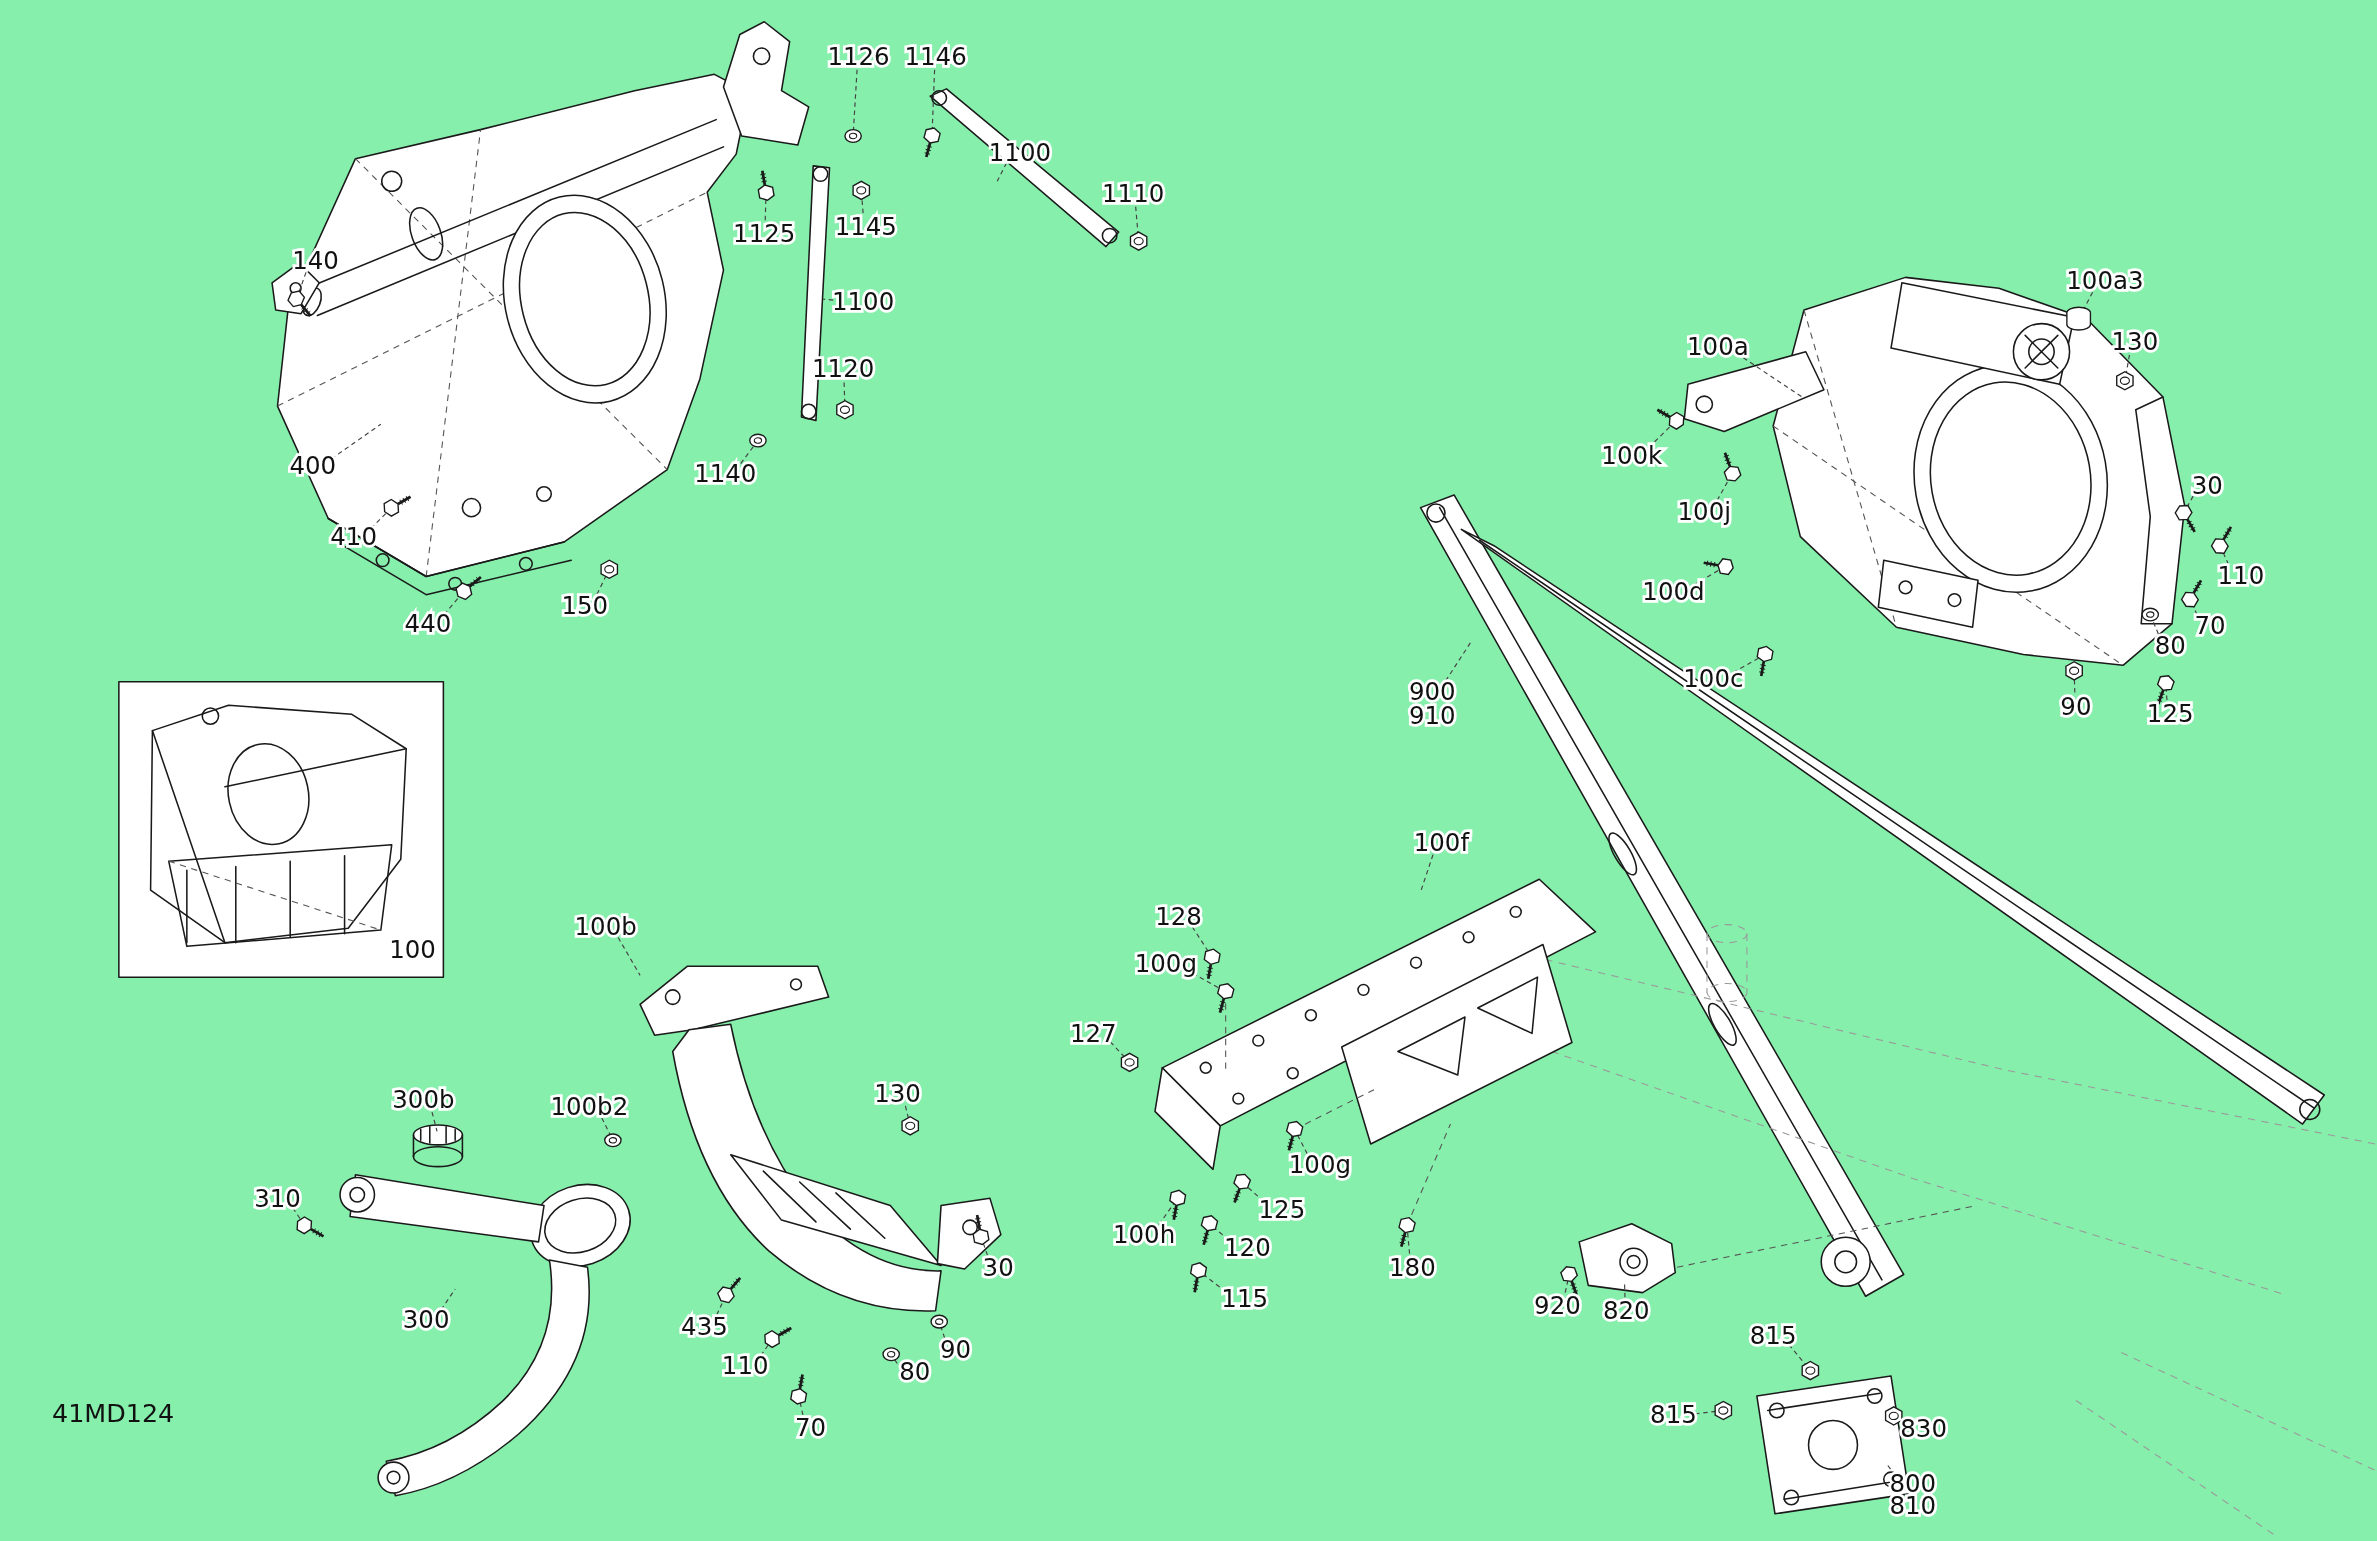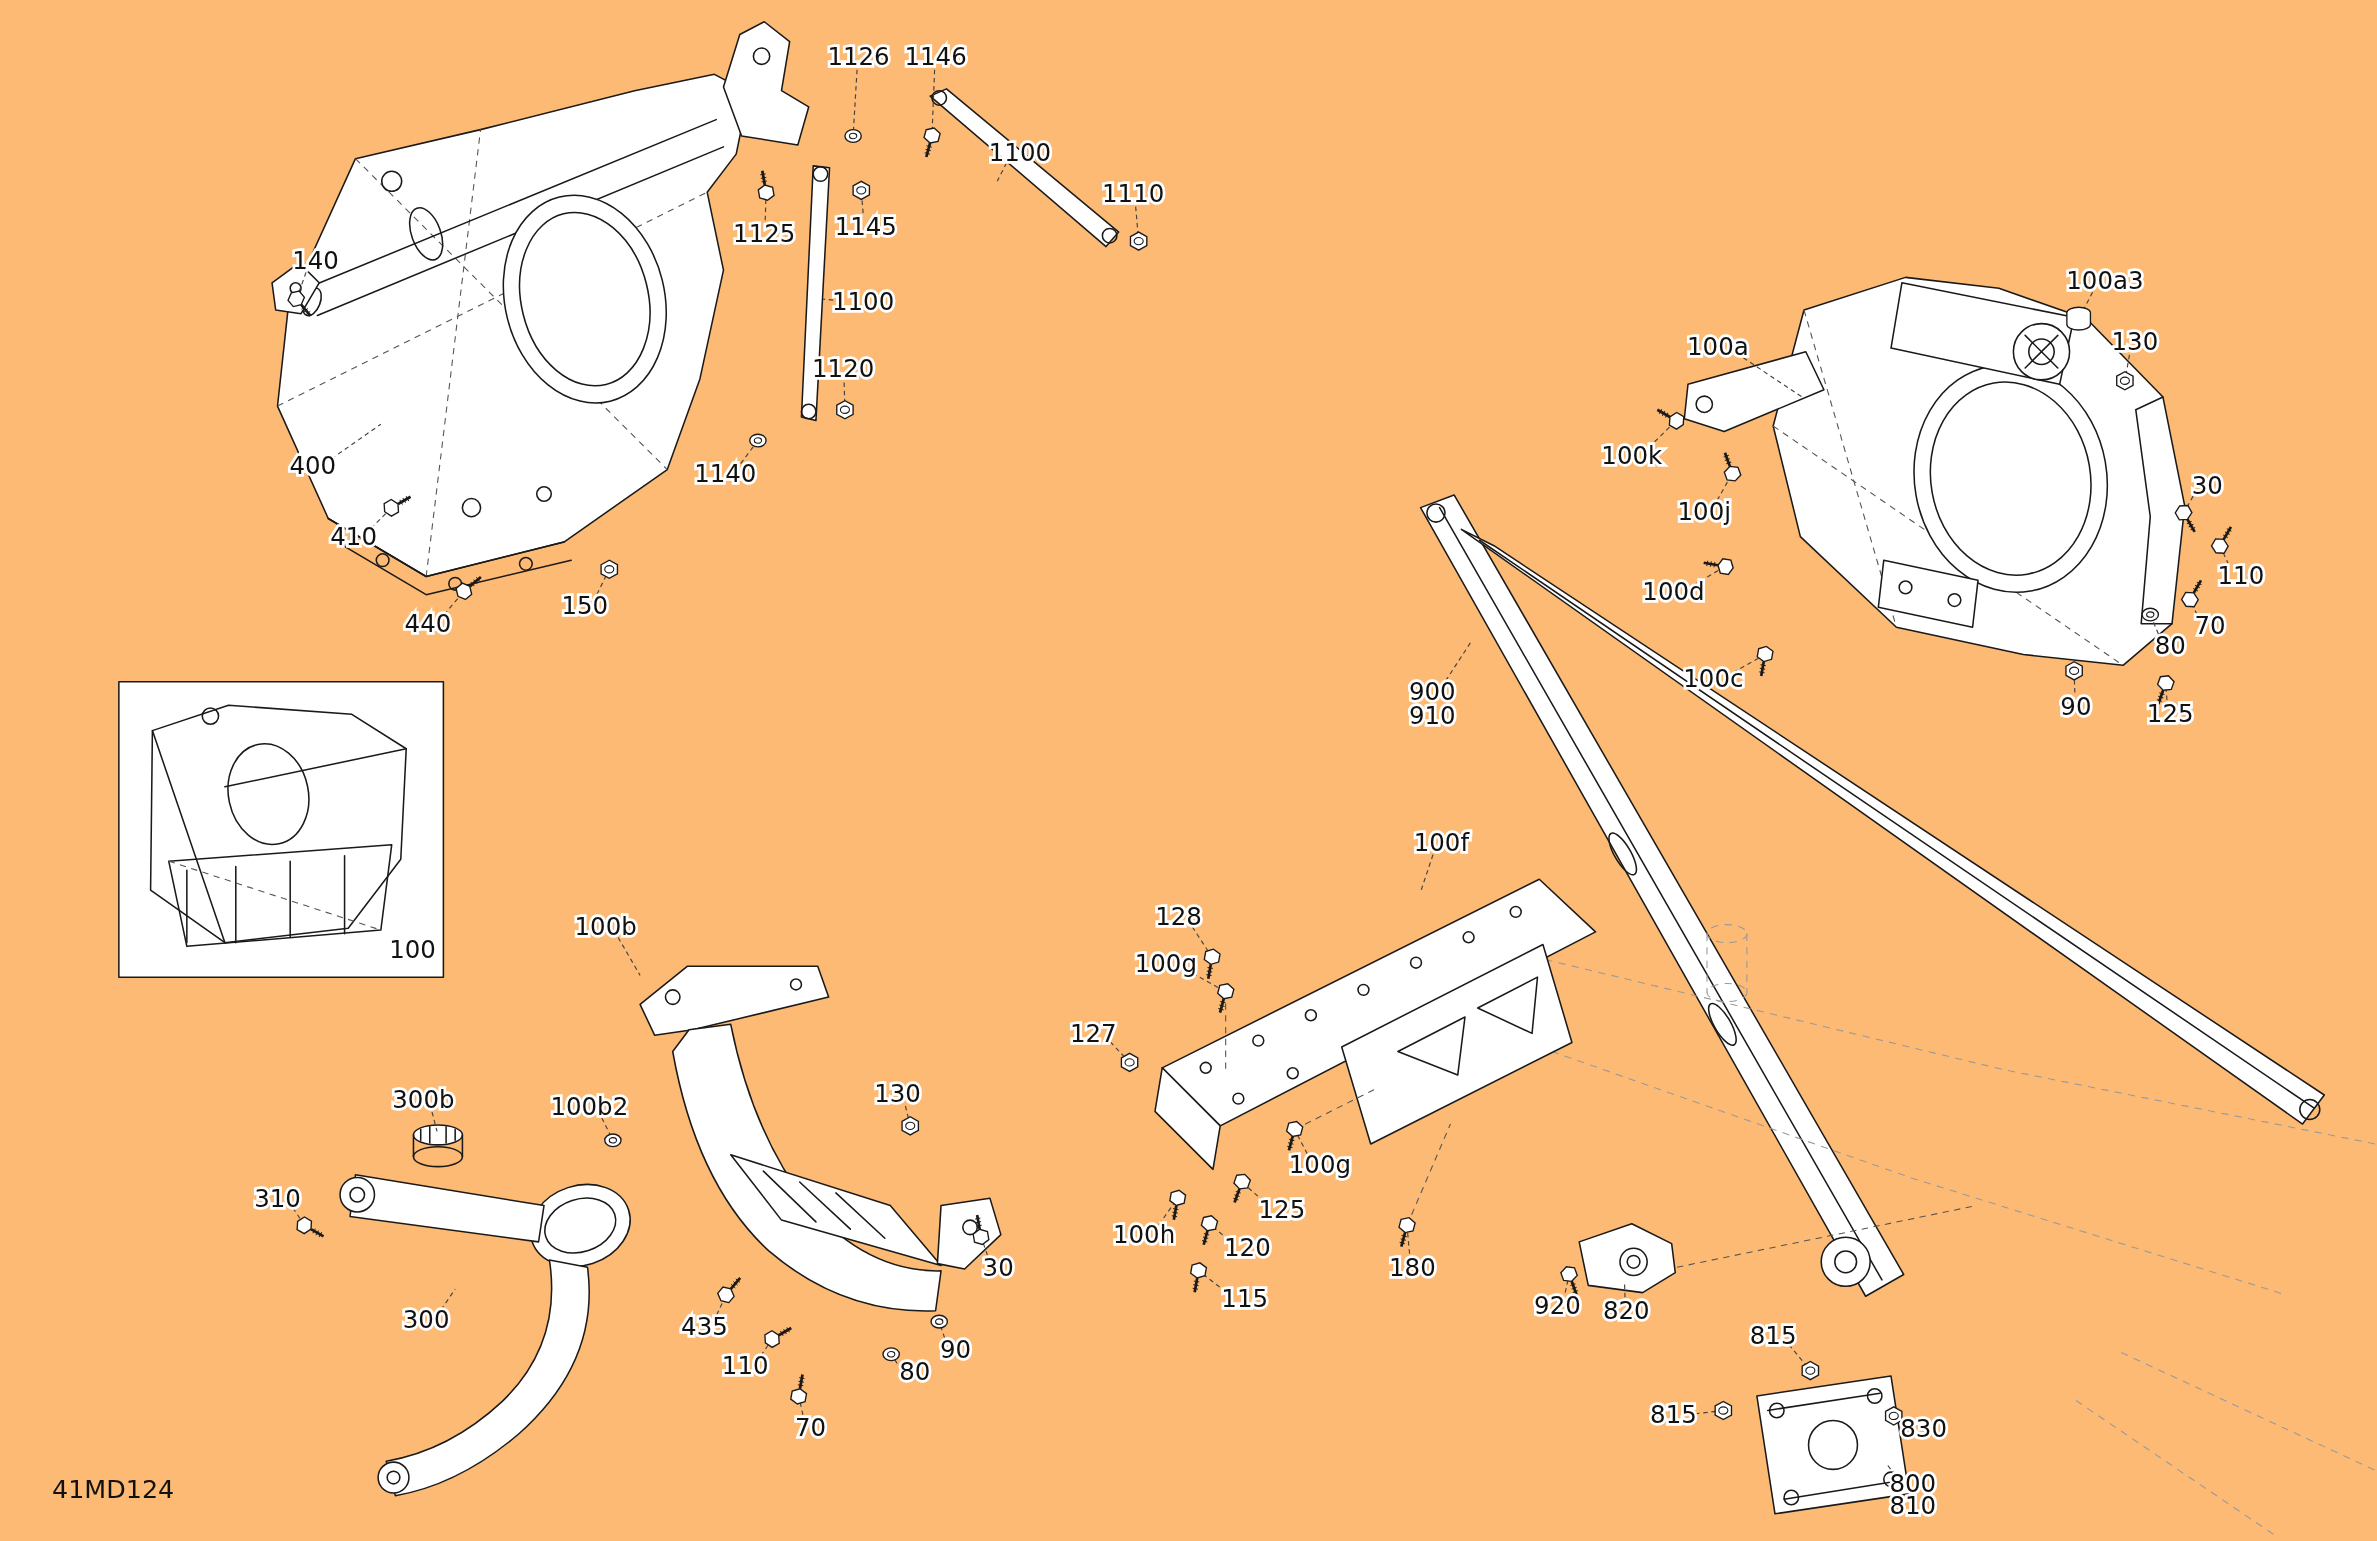--- a/index.html
+++ b/index.html
@@ -1,27 +1,27 @@
 <!DOCTYPE html>
 <html style="font-size:14.5px"><head>
 <meta charset="utf-8">
 <style>
   html,body{margin:0;padding:0;background:#fff;}
-  .page{position:relative;width:2377px;height:1541px;background:#fdba74;overflow:hidden;
+  .page{position:relative;width:2377px;height:1541px;background:#86efac;overflow:hidden;
         font-family:"DejaVu Sans","Liberation Sans",sans-serif;}
   svg{position:absolute;left:0;top:0;}
   .art{fill:none;stroke:#1a1a1a;stroke-width:1.7;stroke-linejoin:round;stroke-linecap:round;}
   .artf{fill:#ffffff;stroke:#1a1a1a;stroke-width:1.7;stroke-linejoin:round;stroke-linecap:round;}
   .dash{fill:none;stroke:#555;stroke-width:1.2;stroke-dasharray:7 6;}
   .ghost{fill:none;stroke:#9a9a9a;stroke-width:1.2;stroke-dasharray:8 7;}
   .leader{stroke:#444;stroke-width:1.3;stroke-dasharray:5 4;}
   .callout{font:27px "DejaVu Sans","Liberation Sans",sans-serif;fill:#111;
            text-anchor:middle;dominant-baseline:central;
            stroke:#fff;stroke-width:6px;paint-order:stroke;}
-  .drawing-number{position:absolute;left:52px;top:1474px;font-size:25.4px;color:#111;}
+  .drawing-number{position:absolute;left:52px;top:1398px;font-size:25.4px;color:#111;}
 </style>
 </head>
 <body>
 
 <div class="page">
 
 <svg width="2377" height="1541" viewBox="0 0 2622 1700">
 
   <defs>
     <g id="sym-bolt">

